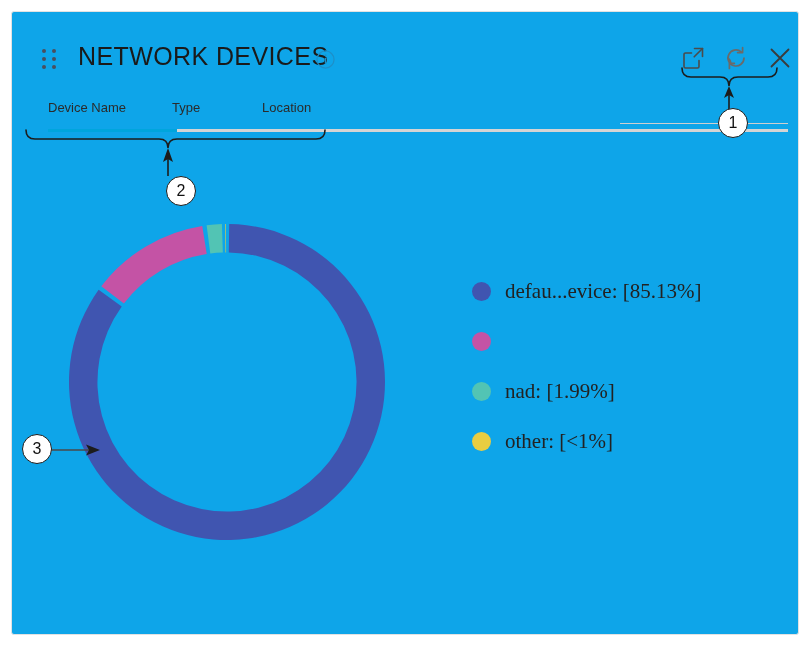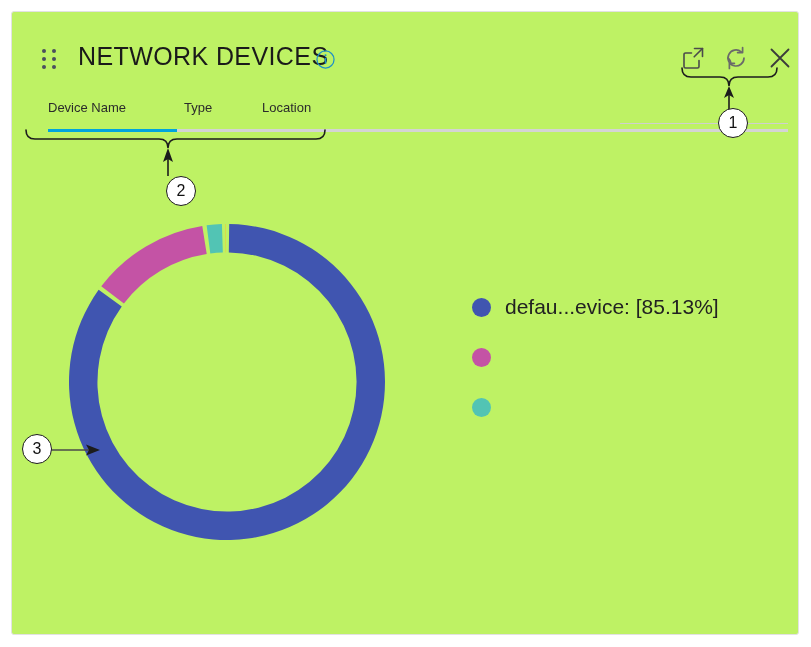--- a/index.html
+++ b/index.html
@@ -15,21 +15,21 @@
     overflow: hidden;
   }
 
   
   #card {
     position: absolute;
     left: 11px;
     top: 11px;
     width: 788px;
     height: 624px;
-    background: #bef264;
+    background: #0ea5e9;
     border: 1px solid #e2e2e2;
     border-radius: 3px;
     box-sizing: border-box;
   }
 
   
   #card-header {
     position: absolute;
     left: 0;
     top: 0;
@@ -99,21 +99,21 @@
   }
   .tab {
     position: absolute;
     top: 12px;
     font-size: 13px;
     color: #2b2b2b;
     white-space: nowrap;
     cursor: pointer;
   }
   #tab-device-name { left: 36px; }
-  #tab-type { left: 172px; text-align: right; }
+  #tab-type { left: 160px; text-align: right; }
   #tab-location { left: 250px; }
 
   #tab-rail {
     position: absolute;
     left: 36px;
     top: 41px;
     width: 740px;
     height: 3px;
     background: #d4d4d4;
   }
@@ -140,22 +140,23 @@
     left: 50px;
     top: 75px;
     width: 330px;
     height: 330px;
   }
 
   
   #legend {
     position: absolute;
     left: 460px;
-    top: 140px;
+    top: 124px;
     width: 320px;
+    font-family: Liberation Serif, serif;
   }
   .legend-row {
     display: flex;
     align-items: center;
     height: 50px;
   }
   .legend-swatch {
     width: 19px;
     height: 19px;
     border-radius: 50%;
@@ -272,20 +273,25 @@
     <div id="legend">
       <div class="legend-row">
         <span class="legend-swatch" style="background: rgb(64, 85, 176);"></span>
         <span class="legend-label">defau...evice: [85.13%]</span>
       </div>
       <div class="legend-row">
         <span class="legend-swatch" style="background: rgb(196, 83, 165);"></span>
       </div>
       <div class="legend-row">
         <span class="legend-swatch" style="background: rgb(82, 196, 180);"></span>
+        <span class="legend-label">nad: [1.99%]</span>
+      </div>
+      <div class="legend-row">
+        <span class="legend-swatch" style="background: rgb(233, 205, 65);"></span>
+        <span class="legend-label">other: [&lt;1%]</span>
       </div>
     </div>
 
   </div>
 </div>
 
 <div id="guide-line"></div>
 
 <svg class="anno" id="anno-1" viewBox="0 0 170 75">
   <path d="M42 8 q0 9 9 9 H80 q9 0 9 9 q0 -9 9 -9 H128 q9 0 9 -9" fill="none" stroke="#1c1c1c" stroke-width="1.6" stroke-linecap="round"></path>

